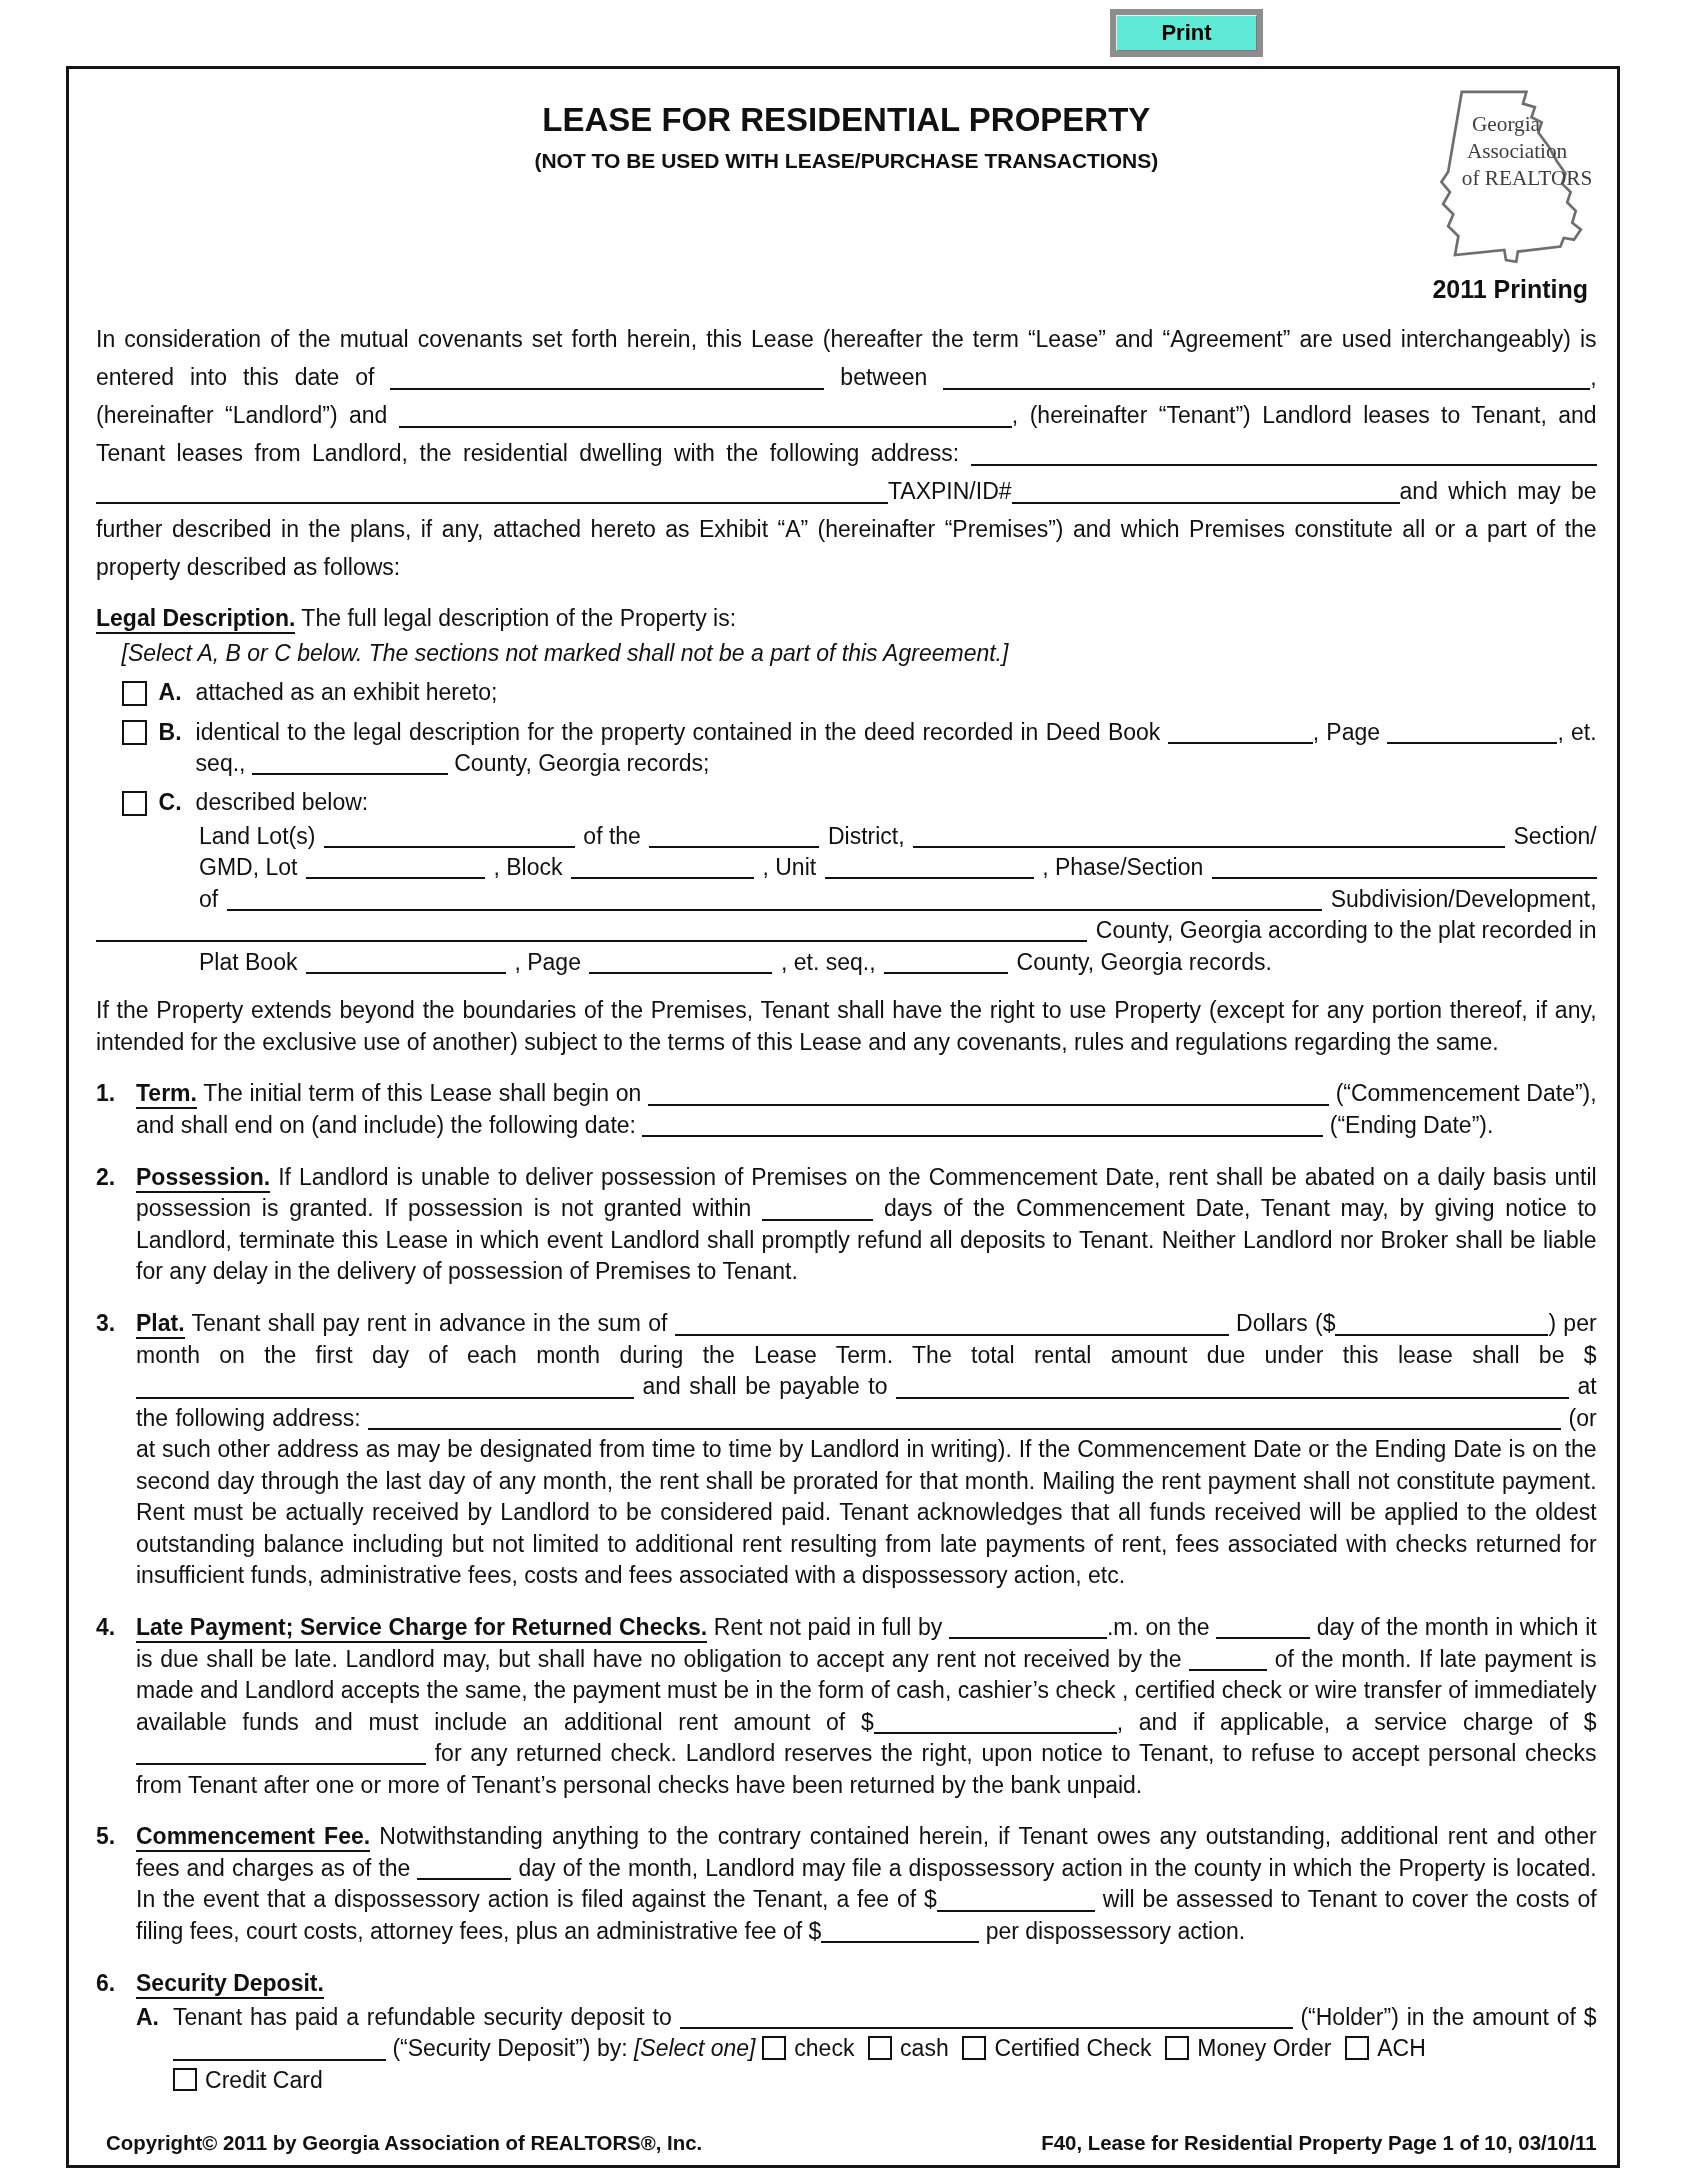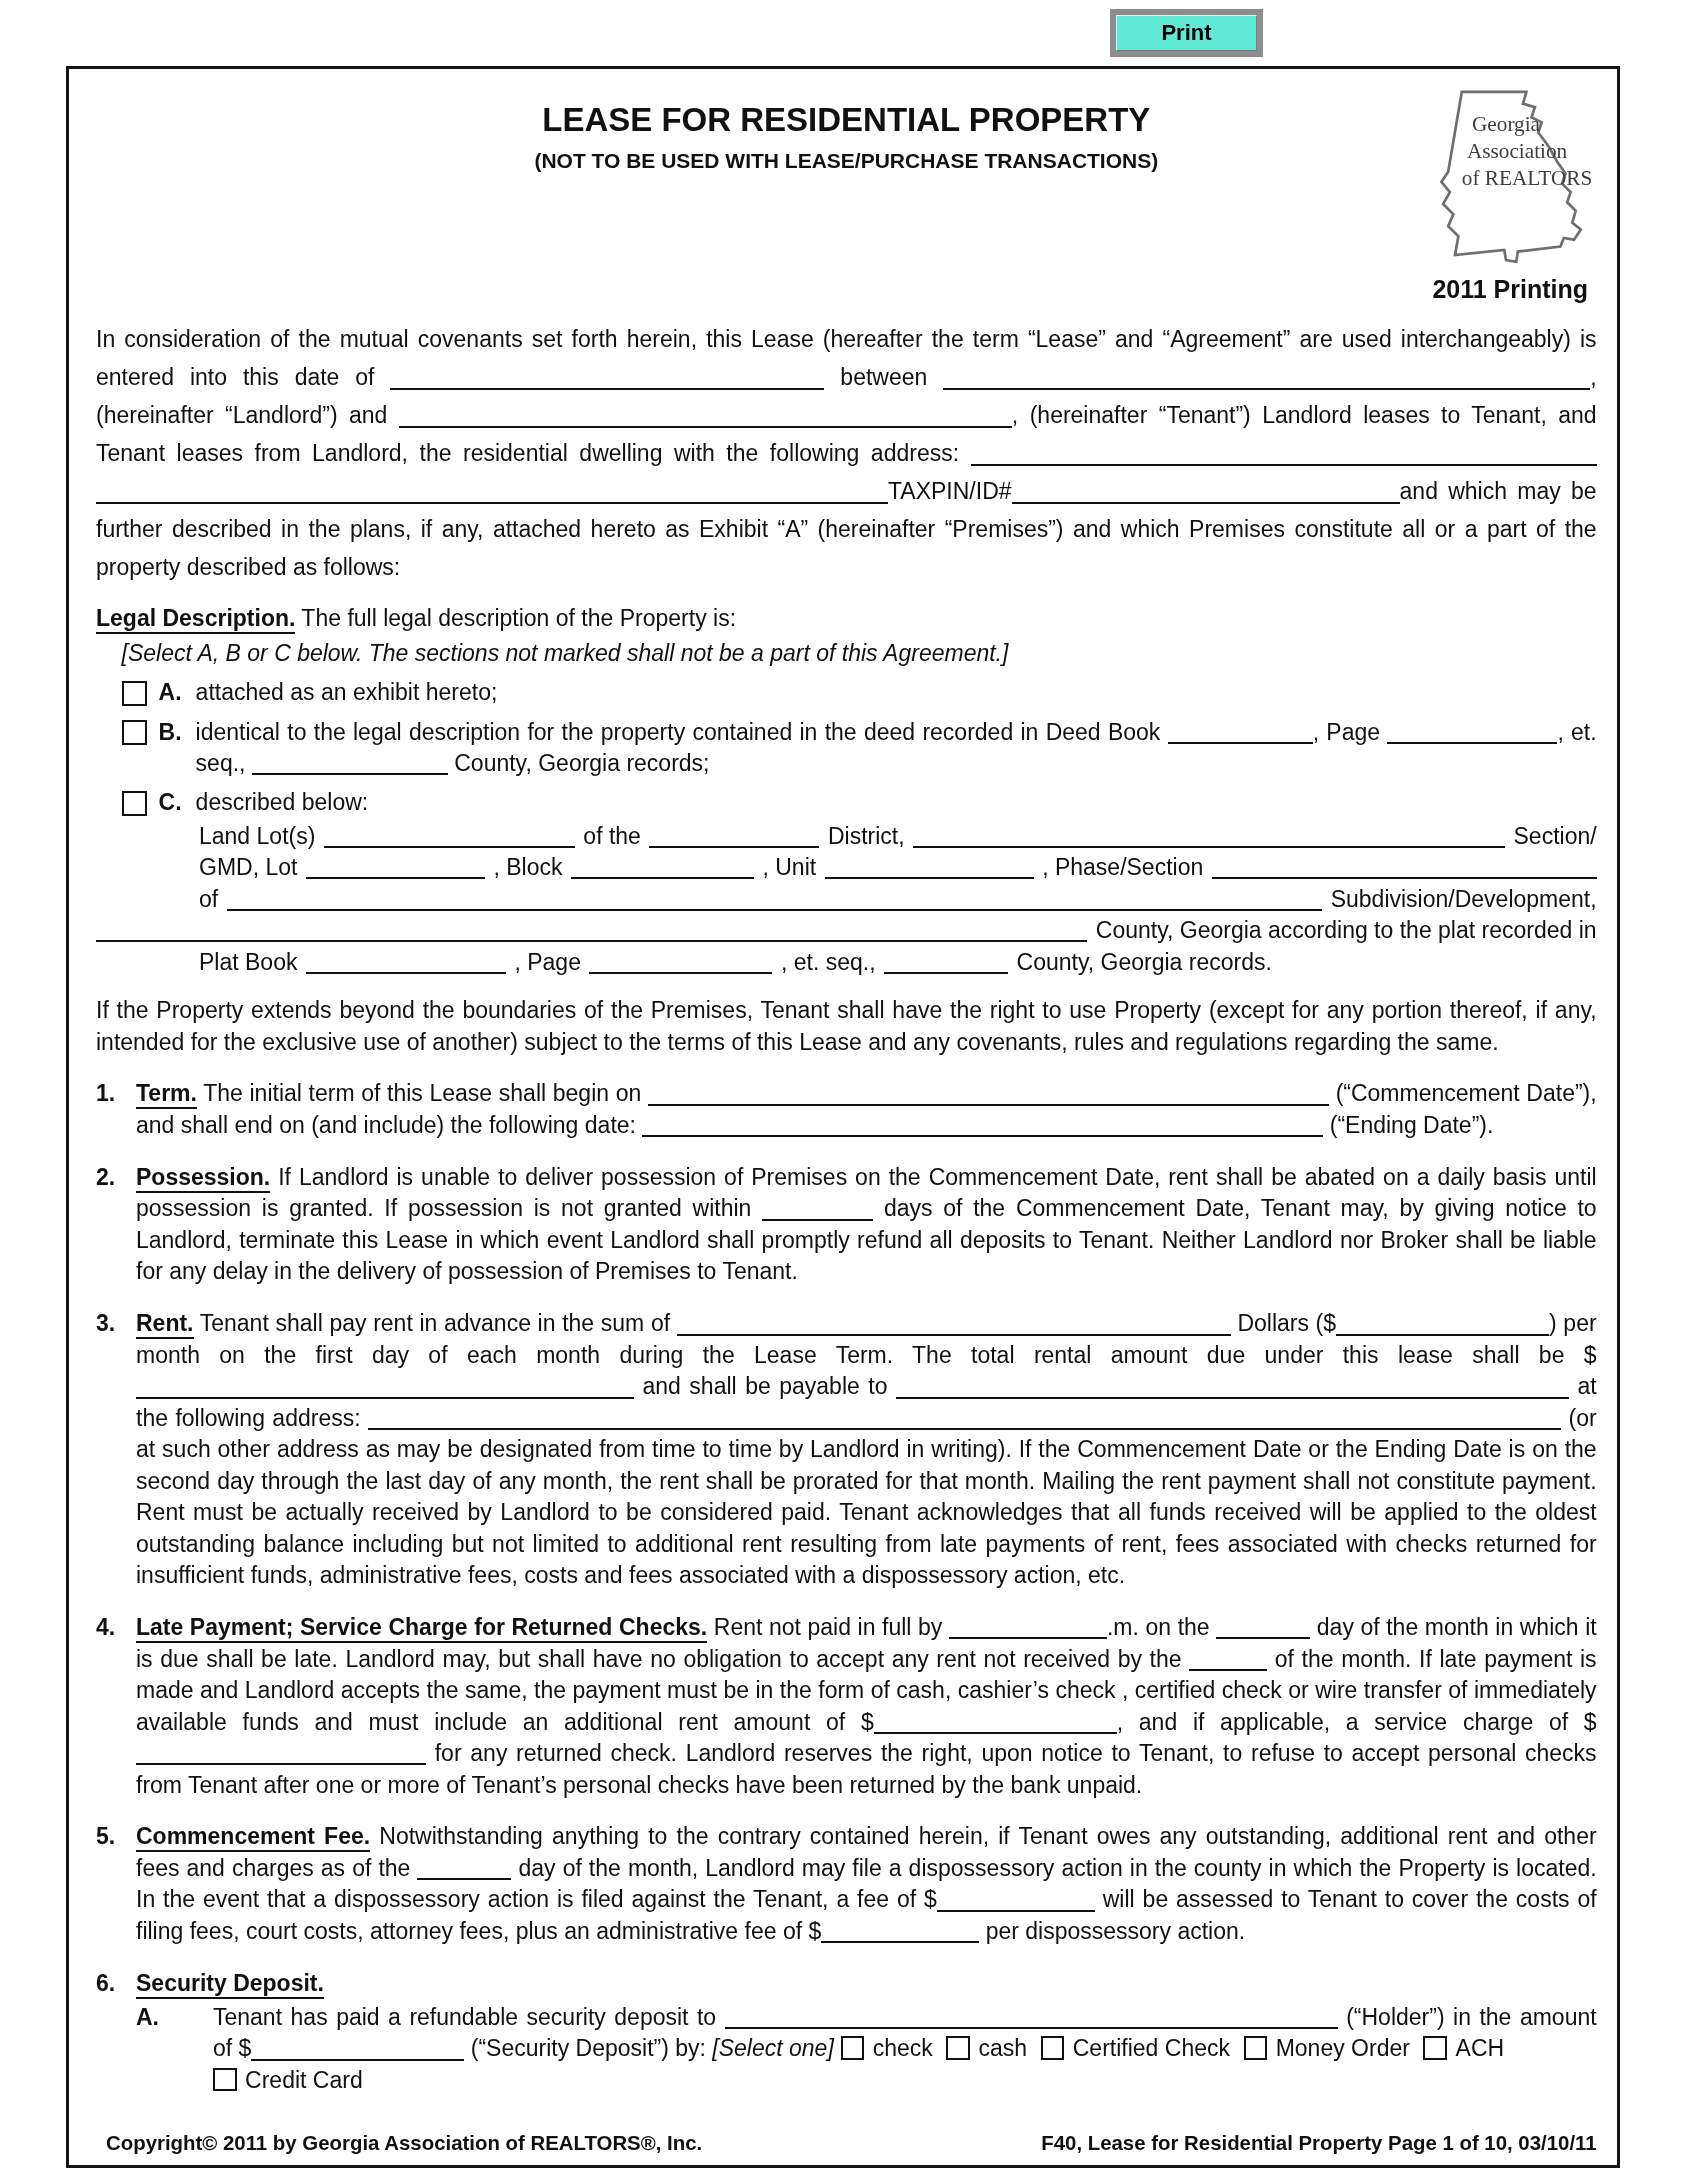--- a/index.html
+++ b/index.html
@@ -51,21 +51,21 @@
   .ft{white-space:nowrap;}
   .blf{border-bottom:2.6px solid #111;height:4.3px;margin-bottom:4.3px;flex:none;}
   .blf.grow{flex:1;}
   .fline.full{margin-left:-103px;}
 
   .sec{display:flex;margin-top:20.4px;}
   .sec-num{flex:none;width:40px;font-weight:bold;}
   .sec-body{flex:1;text-align:justify;}
   .sub-a{display:flex;margin-top:2.6px;}
   .sub-letter{flex:none;width:37px;font-weight:bold;}
-  .sub-body{flex:1;text-align:justify;margin-left:40px;}
+  .sub-body{flex:1;text-align:justify;}
   .cbi{display:inline-block;width:19.6px;height:19.6px;border:2.6px solid #111;vertical-align:-3.4px;margin:0 8.5px 0 13.6px;cursor:pointer;background:#fff;}
   .cbi.first{margin-left:6.8px;}
   .sel{font-style:italic;}
 
   .footer{
     position:absolute;left:37px;right:20.4px;bottom:10.2px;
     display:flex;justify-content:space-between;font-weight:bold;font-size:20.4px;
   }
 </style>
 </head>
@@ -191,21 +191,21 @@
       <span class="hu">Possession.</span>
       <span>If Landlord is unable to deliver possession of Premises on the Commencement Date, rent shall be abated on a daily basis until possession is granted. If possession is not granted within</span>
       <span class="bl" style="width:111px"></span>
       <span>days of the Commencement Date, Tenant may, by giving notice to Landlord, terminate this Lease in which event Landlord shall promptly refund all deposits to Tenant. Neither Landlord nor Broker shall be liable for any delay in the delivery of possession of Premises to Tenant.</span>
     </span>
   </div>
 
   <div class="txt sec">
     <span class="sec-num">3.</span>
     <span class="sec-body">
-      <span class="hu">Rent.</span>
+      <span class="hu">Plat.</span>
       <span>Tenant shall pay rent in advance in the sum of</span>
       <span class="bl" style="width:554px"></span>
       <span>Dollars ($</span><span class="bl" style="width:213px"></span><span>) per month on the first day of each month during the Lease Term. The total rental amount due under this lease shall be $</span><span class="bl" style="width:498px"></span>
       <span>and shall be payable to</span>
       <span class="bl" style="width:673px"></span>
       <span>at the following address:</span>
       <span class="bl" style="width:1193px"></span>
       <span>(or at such other address as may be designated from time to time by Landlord in writing). If the Commencement Date or the Ending Date is on the second day through the last day of any month, the rent shall be prorated for that month. Mailing the rent payment shall not constitute payment. Rent must be actually received by Landlord to be considered paid. Tenant acknowledges that all funds received will be applied to the oldest outstanding balance including but not limited to additional rent resulting from late payments of rent, fees associated with checks returned for insufficient funds, administrative fees, costs and fees associated with a dispossessory action, etc.</span>
     </span>
   </div>

